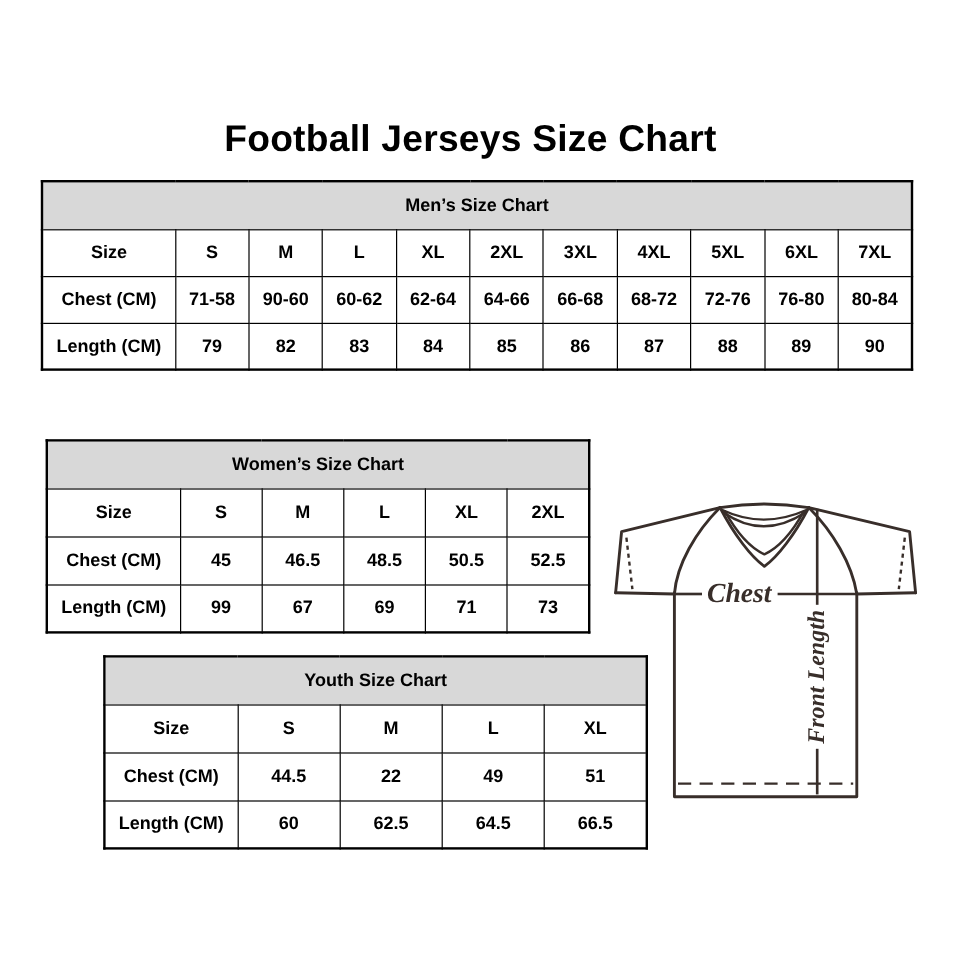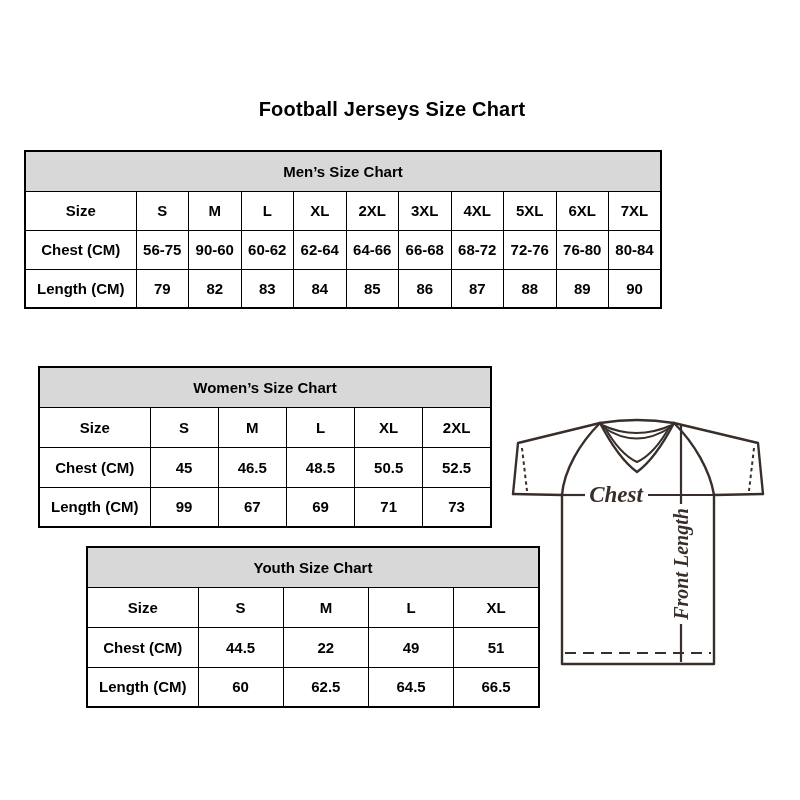--- a/index.html
+++ b/index.html
@@ -9,21 +9,21 @@
     position: relative;
     font-family: "Liberation Sans", sans-serif;
     color: #000;
     overflow: hidden;
   }
   .page-title {
     position: absolute;
     top: 98px; left: 0;
     width: 784px;
     text-align: center;
-    font-size: 20px;
+    font-size: 31px;
     font-weight: bold;
     letter-spacing: 0.2px;
   }
   table.size-table {
     position: absolute;
     border-collapse: collapse;
     table-layout: fixed;
     background: #fff;
     border: 2.5px solid #000;
   }
@@ -35,21 +35,21 @@
     font-size: 15px;
     color: #000;
     padding: 0 2px;
     overflow: hidden;
   }
   .chart-header {
     background: #d8d8d8;
     height: 40px;
     font-size: 17px;
   }
-  #men-table  { left: 24px; top: 150px; width: 638px; }
+  #men-table  { left: 34px; top: 150px; width: 727px; }
   #men-table tbody tr    { height: 39px; }
   #women-table { left: 38px; top: 366px; width: 454px; }
   #women-table tbody tr  { height: 40px; }
   #youth-table { left: 38px; top: 546px; width: 454px; margin-left: 48px; }
   #youth-table tbody tr  { height: 40px; }
 
   .jersey-svg {
     position: absolute;
     left: 500px; top: 408px;
     width: 300px; height: 292px;
@@ -93,21 +93,21 @@
         <td>XL</td>
         <td>2XL</td>
         <td>3XL</td>
         <td>4XL</td>
         <td>5XL</td>
         <td>6XL</td>
         <td>7XL</td>
       </tr>
       <tr>
         <th>Chest (CM)</th>
-        <td>56-75</td>
+        <td>71-58</td>
         <td>90-60</td>
         <td>60-62</td>
         <td>62-64</td>
         <td>64-66</td>
         <td>66-68</td>
         <td>68-72</td>
         <td>72-76</td>
         <td>76-80</td>
         <td>80-84</td>
       </tr>

